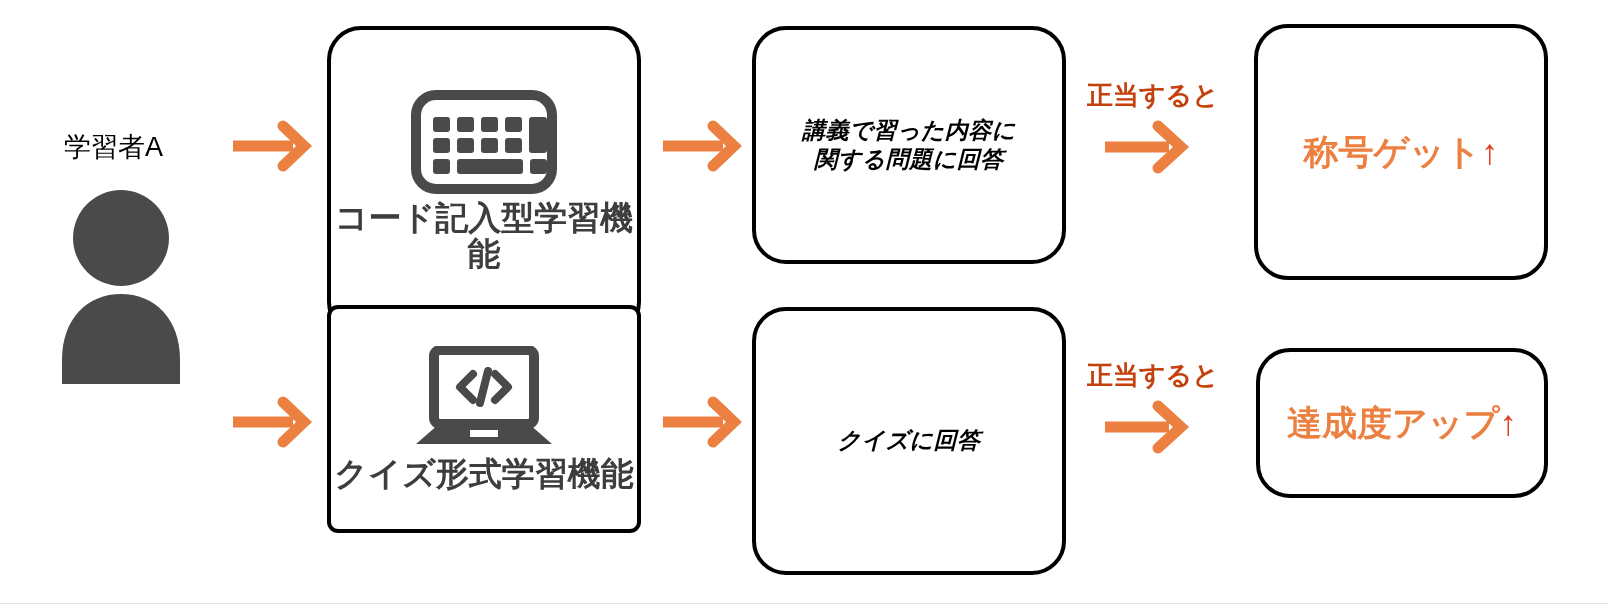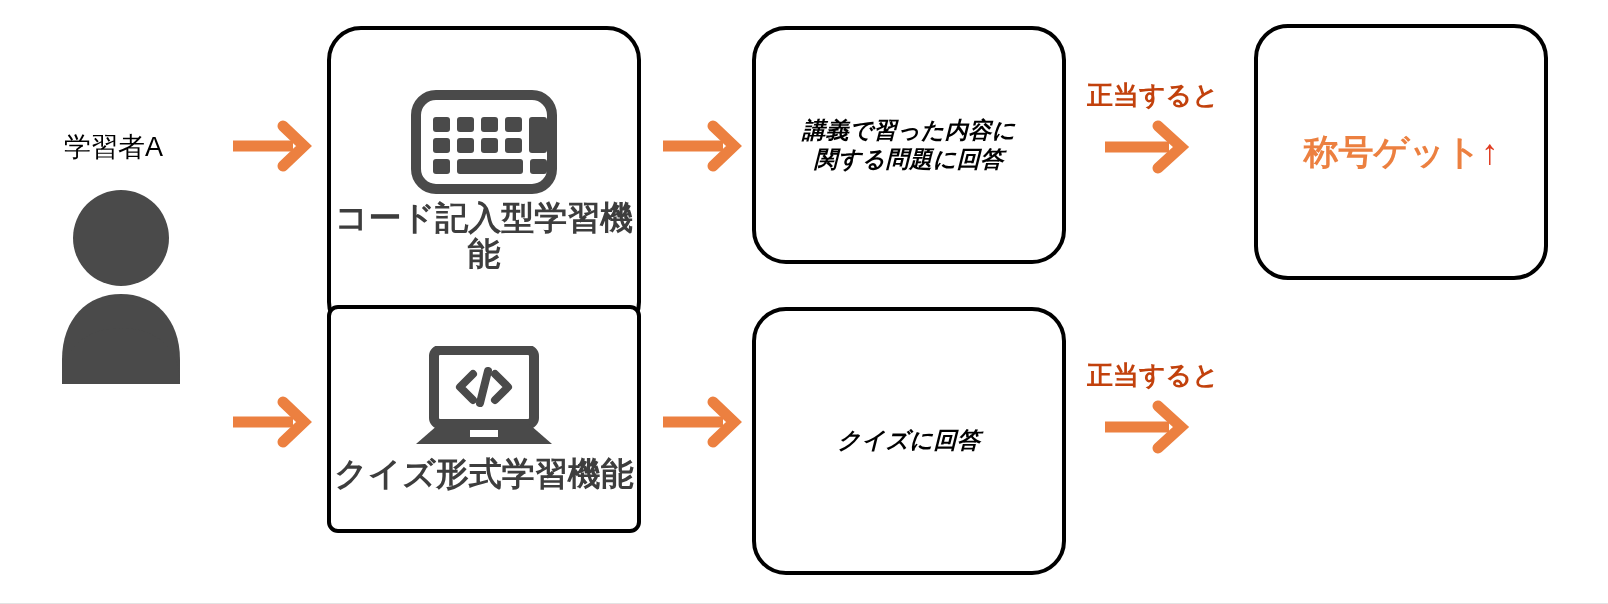--- a/index.html
+++ b/index.html
@@ -207,14 +207,17 @@
 
   <div class="edge-label" style="left:1087px; top:358px;">正当すると</div>
 
   <div class="arrow" style="left:1103px; top:399px;">
     <svg width="92" height="56" viewBox="0 0 92 56" xmlns="http://www.w3.org/2000/svg">
       <line x1="2" y1="28" x2="66" y2="28" stroke="#ec8040" stroke-width="11" stroke-linecap="butt"></line>
       <polyline points="55,7 78,28 55,49" fill="none" stroke="#ec8040" stroke-width="11" stroke-linecap="round" stroke-linejoin="miter"></polyline>
     </svg>
   </div>
 
+  <div class="node" style="left:1256px; top:348px; width:292px; height:150px;">
+    <span class="reward-label"><span>達成度アップ</span><span class="up-arrow">↑</span></span>
+  </div>
 
 </div>
 
 </body></html>

